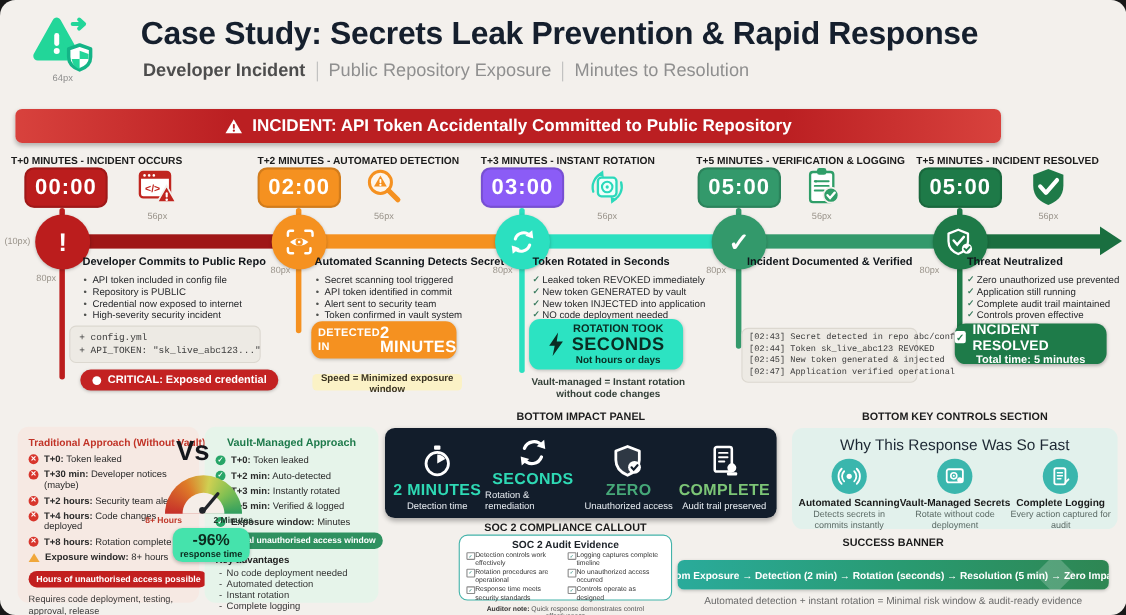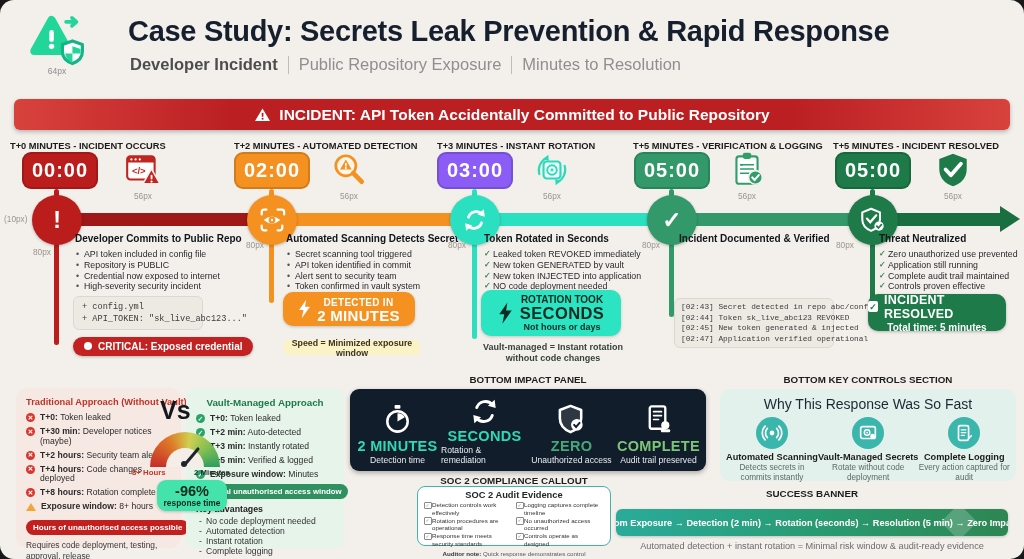--- a/index.html
+++ b/index.html
@@ -6,21 +6,21 @@
   .canvas{position:relative;width:1024px;height:559px;background:#f3f0ec;border-radius:14px;
     overflow:hidden;font-family:"Liberation Sans",sans-serif;}
   .abs{position:absolute;}
   
   .hdr-title{font-size:29px;font-weight:bold;color:#151f2d;letter-spacing:-.3px;white-space:nowrap;}
   .hdr-sub{font-size:16.5px;color:#8f8f8f;white-space:nowrap;display:flex;align-items:center;gap:10px;}
   .hdr-sub .b1{font-weight:bold;color:#4d4d4d;}
   .hdr-sub .sep{width:1px;height:18px;background:#bdbdbd;}
   .icon-cap{font-size:8.5px;color:#8d8d8d;text-align:center;}
   
-  .banner{left:14px;top:99px;width:996px;height:31px;border-radius:6px;
+  .banner{left:14px;top:99px;width:896px;height:31px;border-radius:6px;
     background:linear-gradient(90deg,#d8423d,#bb1f22 22%,#bb1f22 78%,#d8423d);
     display:flex;align-items:center;justify-content:center;gap:8px;
     color:#fff;font-size:15.5px;font-weight:bold;box-shadow:0 2px 4px rgba(0,0,0,.25);}
   
   .stage-label{font-size:9.3px;font-weight:bold;color:#1b1b1b;white-space:nowrap;}
   .clock{width:76px;height:37px;border-radius:9px;display:flex;align-items:center;justify-content:center;
     color:#fff;font-size:20px;font-weight:bold;letter-spacing:1px;border:2px solid rgba(0,0,0,.14);box-sizing:border-box;}
   .seg{top:213px;height:13px;}
   .vline{width:5px;border-radius:3px;}
   .node{top:195px;width:50px;height:50px;border-radius:50%;display:flex;align-items:center;justify-content:center;
@@ -203,21 +203,21 @@
   </div>
   <div class="abs ann" style="left:124px;top:191px;width:38px;text-align:center">56px</div>
   <div class="abs ann" style="left:33px;top:247px">80px</div>
   <div class="abs heading" style="left:75px;top:233px">Developer Commits to Public Repo</div>
   <div class="abs bullets" style="left:75px;top:249px;width:168px">
     <div class="b dot">API token included in config file</div>
     <div class="b dot">Repository is PUBLIC</div>
     <div class="b dot">Credential now exposed to internet</div>
     <div class="b dot">High-severity security incident</div>
   </div>
-  <div class="abs codebox" style="left:73px;top:296px;width:130px">
+  <div class="abs codebox" style="left:63px;top:296px;width:174px">
     <div>+ config.yml</div>
     <div>+ API_TOKEN: "sk_live_abc123..."</div>
   </div>
   <div class="abs" style="left:73px;top:336px">
     <span class="crit-pill">CRITICAL: Exposed credential</span>
   </div>
 
   <div class="abs stage-label" style="left:234px;top:141px">T+2 MINUTES - AUTOMATED DETECTION</div>
   <div class="abs clock" style="left: 234px; top: 152px; background: rgb(245, 145, 32);">
       <span>02:00</span>
@@ -252,21 +252,21 @@
   <div class="abs bullets" style="left:286px;top:249px;width:160px">
     <div class="b dot">Secret scanning tool triggered</div>
     <div class="b dot">API token identified in commit</div>
     <div class="b dot">Alert sent to security team</div>
     <div class="b dot">Token confirmed in vault system</div>
   </div>
   <div class="abs badge-orange" style="left:283px;top:292px;width:132px;height:34px">
     <svg width="13" height="20" viewBox="0 0 12 17">
       <polygon points="7.5,0 1,9.5 5,9.5 3.5,17 11,6.5 6.5,6.5" fill="#fff"></polygon>
     </svg>
-    <span style="display:flex;flex-direction:column;align-items:center;line-height:13px">
+    <span style="display:flex;flex-direction:row;align-items:center;line-height:13px">
       <span class="l1">DETECTED IN</span>
       <span class="l2">2 MINUTES</span>
     </span>
   </div>
   <div class="abs note-yellow" style="left:284px;top:340px;width:136px;height:15px">Speed = Minimized exposure window</div>
 
   <div class="abs stage-label" style="left:437px;top:141px">T+3 MINUTES - INSTANT ROTATION</div>
   <div class="abs clock" style="left: 437px; top: 152px; background: #8b5cf6;">
       <span>03:00</span>
     </div>

